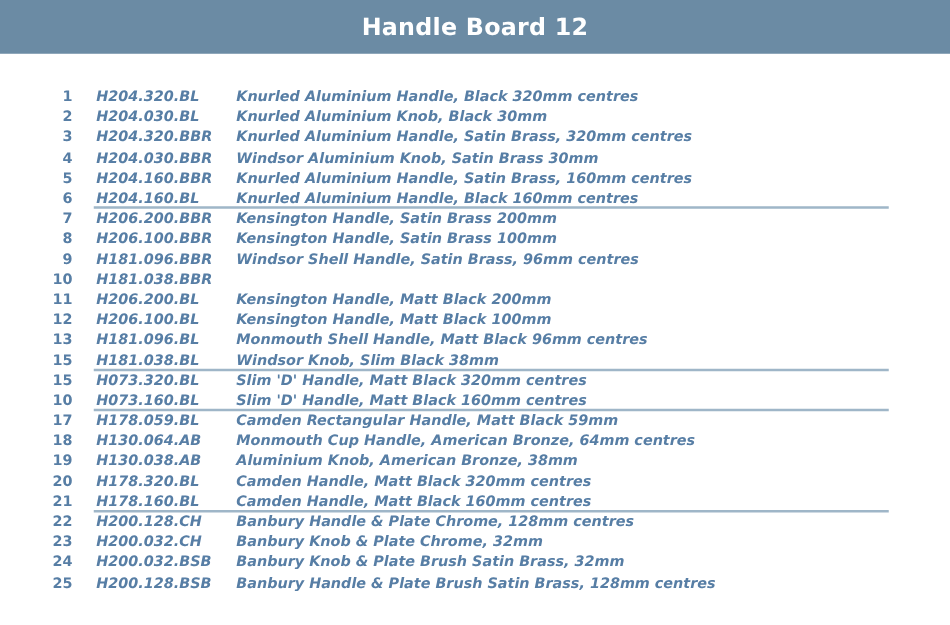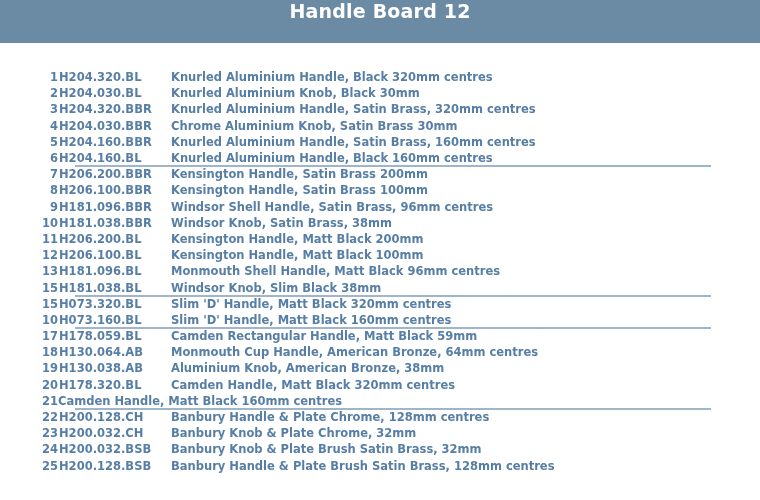--- a/index.html
+++ b/index.html
@@ -11,21 +11,21 @@
     width: 760px;
     height: 500px;
     background: #ffffff;
   }
 
   .header-bar {
     width: 760px;
     height: 43px;
     background: #6b8ba4;
     display: flex;
-    align-items: flex-start;
+    align-items: center;
     justify-content: center;
   }
   .header-title {
     color: #ffffff;
     font-size: 19px;
     font-weight: bold;
     letter-spacing: 0.2px;
   }
 
   .board-list {
@@ -41,24 +41,26 @@
     font-weight: bold;
     color: #577ea5;
     white-space: nowrap;
   }
   .row .num {
     flex: 0 0 28px;
     text-align: right;
   }
   .row .code {
     flex: 0 0 112px;
-    margin-left: 1px;
+    margin-left: 19px;
+    font-style: italic;
   }
   .row .desc {
     flex: 1 1 auto;
+    font-style: italic;
   }
 
   .divider {
     height: 2px;
     background: #9fb6c8;
     margin: -1px 0 -1px 75px;
     width: 636px;
   }
 </style>
 </head>
@@ -83,21 +85,21 @@
       <span class="desc">Knurled Aluminium Knob, Black 30mm</span>
     </div>
       <div class="row">
       <span class="num">3</span>
       <span class="code">H204.320.BBR</span>
       <span class="desc">Knurled Aluminium Handle, Satin Brass, 320mm centres</span>
     </div>
       <div class="row">
       <span class="num">4</span>
       <span class="code">H204.030.BBR</span>
-      <span class="desc">Chrome Aluminium Knob, Satin Brass 30mm</span>
+      <span class="desc">Windsor Aluminium Knob, Satin Brass 30mm</span>
     </div>
       <div class="row">
       <span class="num">5</span>
       <span class="code">H204.160.BBR</span>
       <span class="desc">Knurled Aluminium Handle, Satin Brass, 160mm centres</span>
     </div>
       <div class="row">
       <span class="num">6</span>
       <span class="code">H204.160.BL</span>
       <span class="desc">Knurled Aluminium Handle, Black 160mm centres</span>
@@ -114,21 +116,20 @@
       <span class="desc">Kensington Handle, Satin Brass 100mm</span>
     </div>
       <div class="row">
       <span class="num">9</span>
       <span class="code">H181.096.BBR</span>
       <span class="desc">Windsor Shell Handle, Satin Brass, 96mm centres</span>
     </div>
       <div class="row">
       <span class="num">10</span>
       <span class="code">H181.038.BBR</span>
-      <span class="desc">Windsor Knob, Satin Brass, 38mm</span>
     </div>
       <div class="row">
       <span class="num">11</span>
       <span class="code">H206.200.BL</span>
       <span class="desc">Kensington Handle, Matt Black 200mm</span>
     </div>
       <div class="row">
       <span class="num">12</span>
       <span class="code">H206.100.BL</span>
       <span class="desc">Kensington Handle, Matt Black 100mm</span>
@@ -170,20 +171,21 @@
       <span class="code">H130.038.AB</span>
       <span class="desc">Aluminium Knob, American Bronze, 38mm</span>
     </div>
       <div class="row">
       <span class="num">20</span>
       <span class="code">H178.320.BL</span>
       <span class="desc">Camden Handle, Matt Black 320mm centres</span>
     </div>
       <div class="row">
       <span class="num">21</span>
+      <span class="code">H178.160.BL</span>
       <span class="desc">Camden Handle, Matt Black 160mm centres</span>
     </div>
       <div class="divider"></div>
       <div class="row">
       <span class="num">22</span>
       <span class="code">H200.128.CH</span>
       <span class="desc">Banbury Handle &amp; Plate Chrome, 128mm centres</span>
     </div>
       <div class="row">
       <span class="num">23</span>

